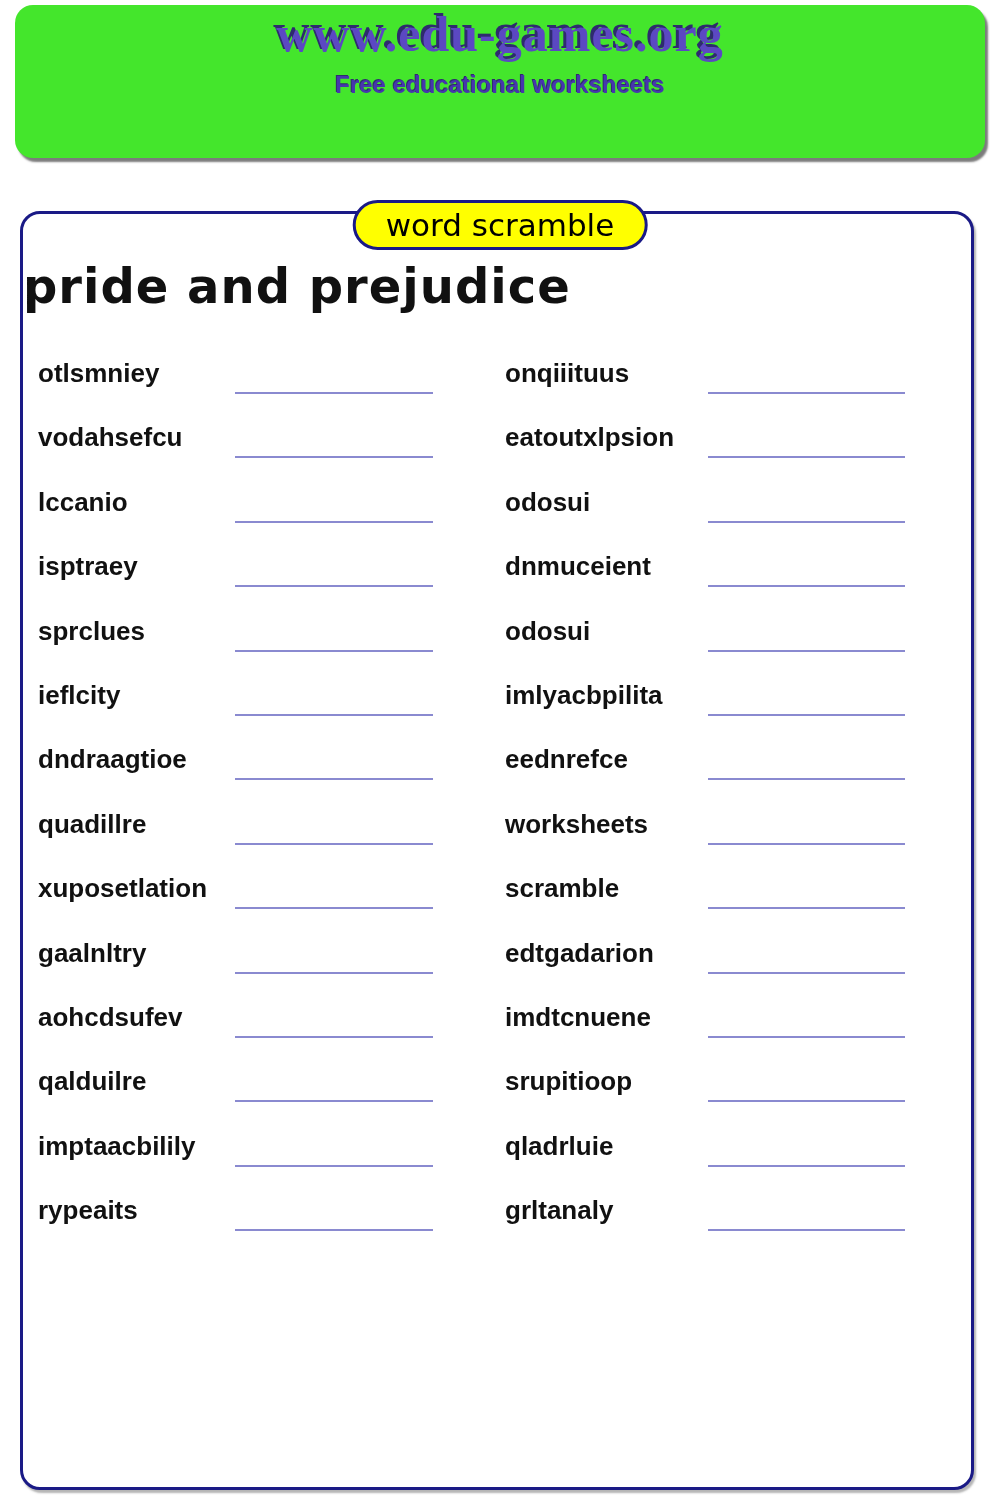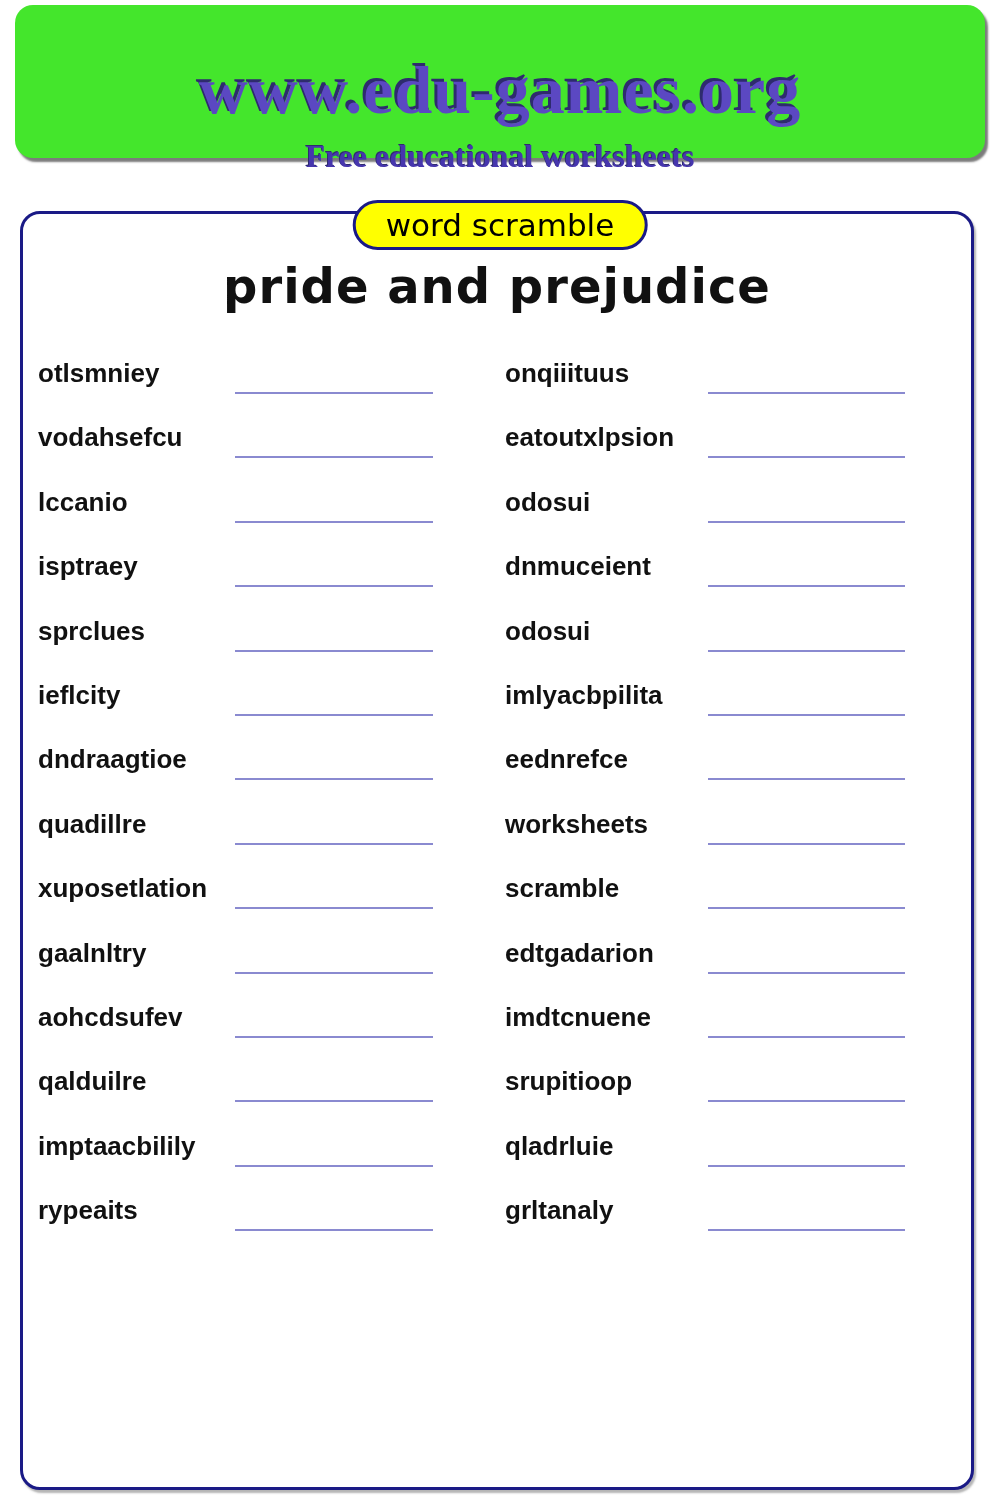--- a/index.html
+++ b/index.html
@@ -17,34 +17,32 @@
 
   
   .banner{
     position:absolute;left:15px;top:5px;width:970px;height:153px;
     background:var(--green);
     border-radius:18px;
     box-shadow:3px 4px 2px rgba(80,80,80,0.75);
     text-align:center;
   }
   .banner-title{
-    padding-top:6px;
     font-family:"Liberation Serif","DejaVu Serif",serif;
     font-weight:bold;
-    font-size:68px;
+    font-size:50px;
     letter-spacing:1px;
     color:var(--purple);
     text-shadow:-3px -3px 0 var(--purple-shadow);
-    margin-top:40px;
   }
   .banner-tagline{
     margin-top:8px;
-    font-family:Liberation Serif, serif;
-    font-weight:bold;
-    font-size:32px;
+    font-family:Liberation Sans, sans-serif;
+    font-weight:bold;
+    font-size:24px;
     color:#4636ad;
     text-shadow:-1px -1px 0 var(--purple-shadow);
   }
 
   
   .sheet{
     position:absolute;left:20px;top:211px;width:954px;height:1279px;
     background:#ffffff;
     border:3px solid var(--navy);
     border-radius:20px;
@@ -57,21 +55,21 @@
     border-radius:26px;
     padding:4px 30px;
     font-size:31px;
     font-weight:500;
     color:#000;
     white-space:nowrap;
     z-index:2;
   }
   .sheet-title{
     position:absolute;left:0;top:44px;width:100%;
-    text-align:center;
+    text-align:left;
     font-size:48px;
     font-weight:bold;
     color:var(--ink);
     letter-spacing:1px;
   }
 
   
   .words{position:absolute;top:140px;left:0;width:100%;height:990px;}
   .col{position:absolute;top:0;width:450px;}
   .col-left{left:15px;}

